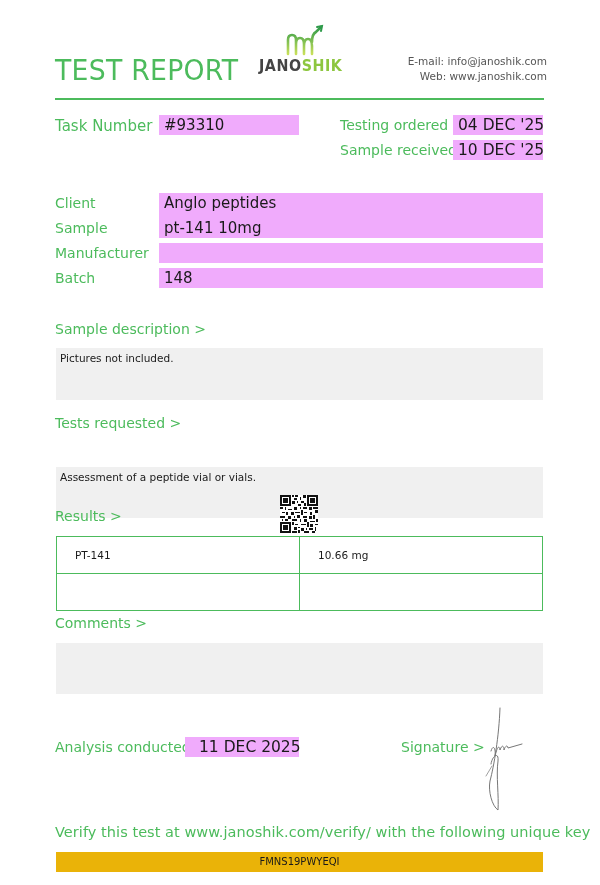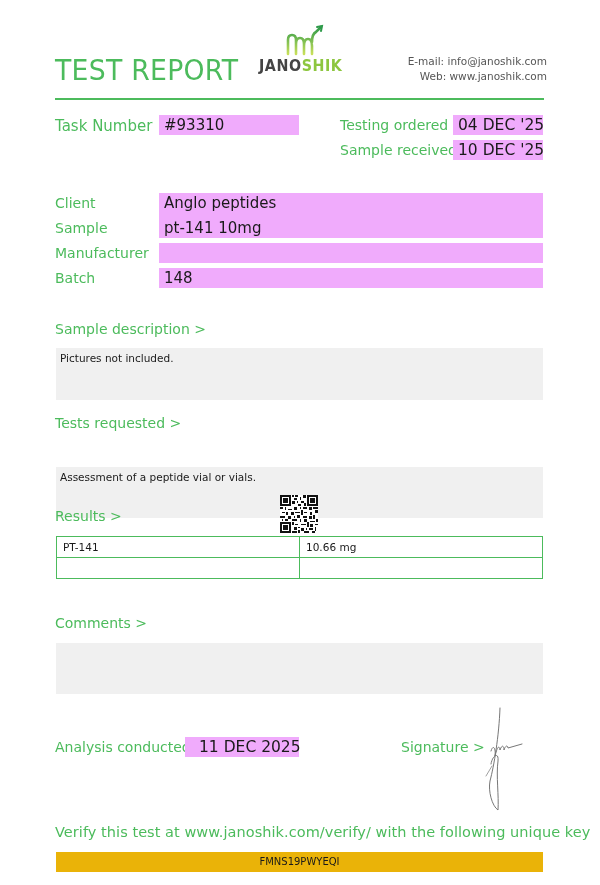--- a/index.html
+++ b/index.html
@@ -12,21 +12,21 @@
     .box { position: absolute; background: #f0f0f0; font-size: 10.5px; color: #1a1a1a; padding: 3px 4px; line-height: 14px; }
 
     #title { left: 55px; top: 52px; font-size: 29px; letter-spacing: 0.3px; color: #4cbb5c; line-height: 36px; font-family: "DejaVu Sans", sans-serif; font-weight: normal; transform: scaleX(0.92); transform-origin: left; }
     #logo { left: 259px; top: 24px; width: 90px; height: 52px; text-align: right; }
     #logo-text { position: absolute; left: 0; top: 33px; font-size: 15px; font-weight: bold; letter-spacing: 0.6px; line-height: 18px; color: #444; transform: scaleX(0.95); transform-origin: left; }
     #logo-text .hl { color: #8dc63f; }
     #contact { right: 53px; top: 54px; text-align: right; font-size: 10.5px; line-height: 15px; color: #555; }
     #rule { left: 55px; top: 98px; width: 489px; height: 2px; background: #4cbb5c; }
 
     table#results { position: absolute; left: 56px; top: 536px; width: 487px; border-collapse: collapse; }
-    table#results td { border: 1.5px solid #4cbb5c; height: 21px; font-size: 10.5px; padding: 0 6px; line-height: 18px; color: #1a1a1a; width: 50%; }
+    table#results td { border: 1.5px solid #4cbb5c; height: 37px; font-size: 10.5px; padding: 0 18px; line-height: 18px; color: #1a1a1a; width: 50%; }
 
     #qr { left: 280px; top: 495px; width: 38px; height: 38px; }
     #verify { left: 55px; top: 822px; font-size: 14.5px; color: #4cbb5c; line-height: 20px; white-space: nowrap; letter-spacing: 0.05px; }
     #unique-key { left: 56px; top: 852px; width: 487px; height: 20px; background: #eab308; font-size: 10px; text-align: center; line-height: 20px; color: #1a1a1a; }
     #signature { left: 480px; top: 706px; width: 50px; height: 108px; }
   </style>
 </head>
 <body>
 
 <div id="title" class="abs">TEST REPORT</div>

